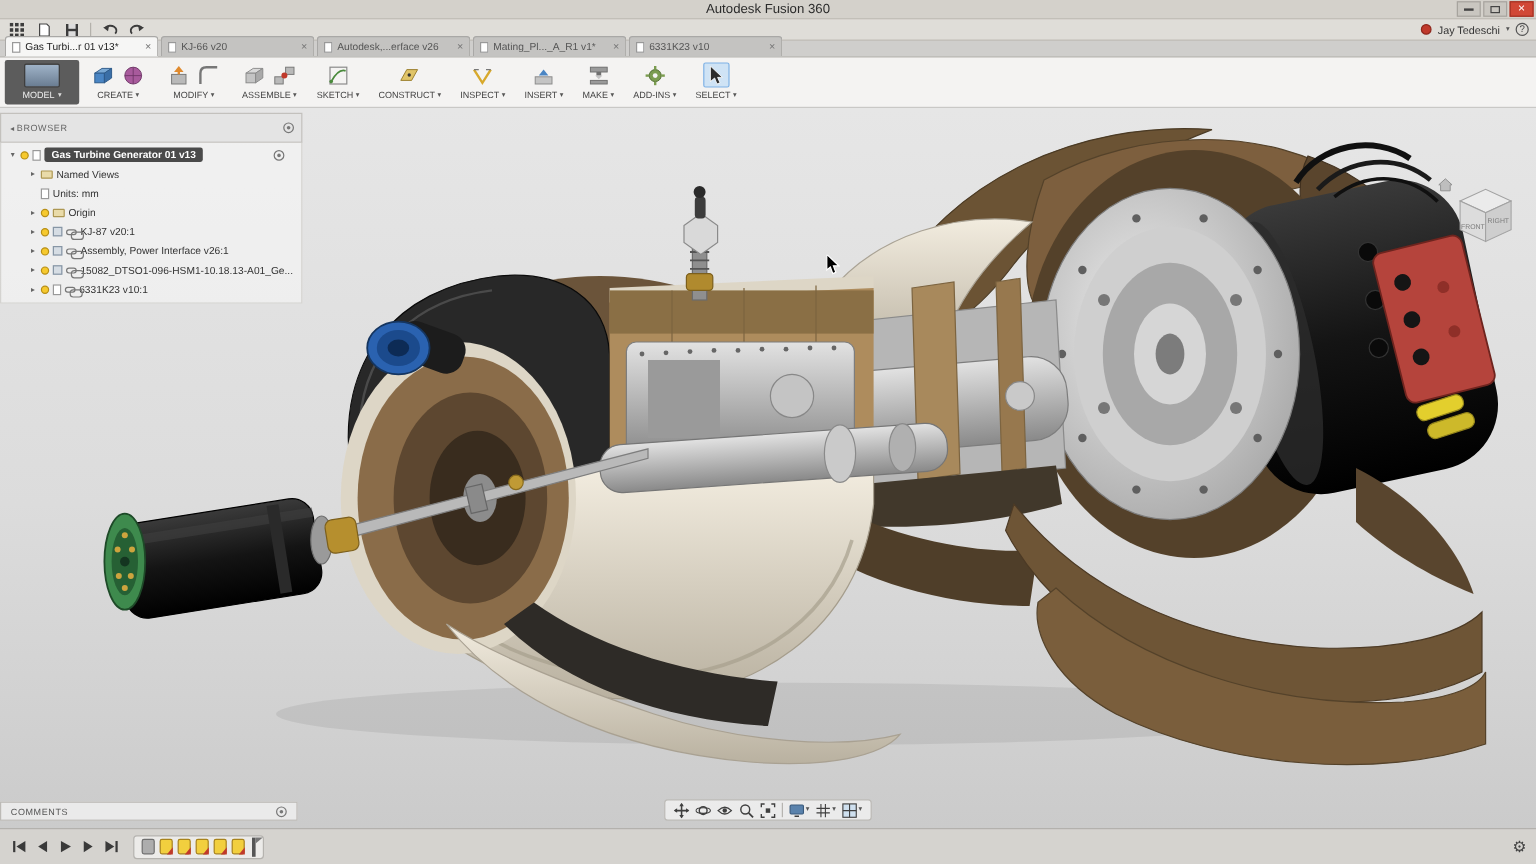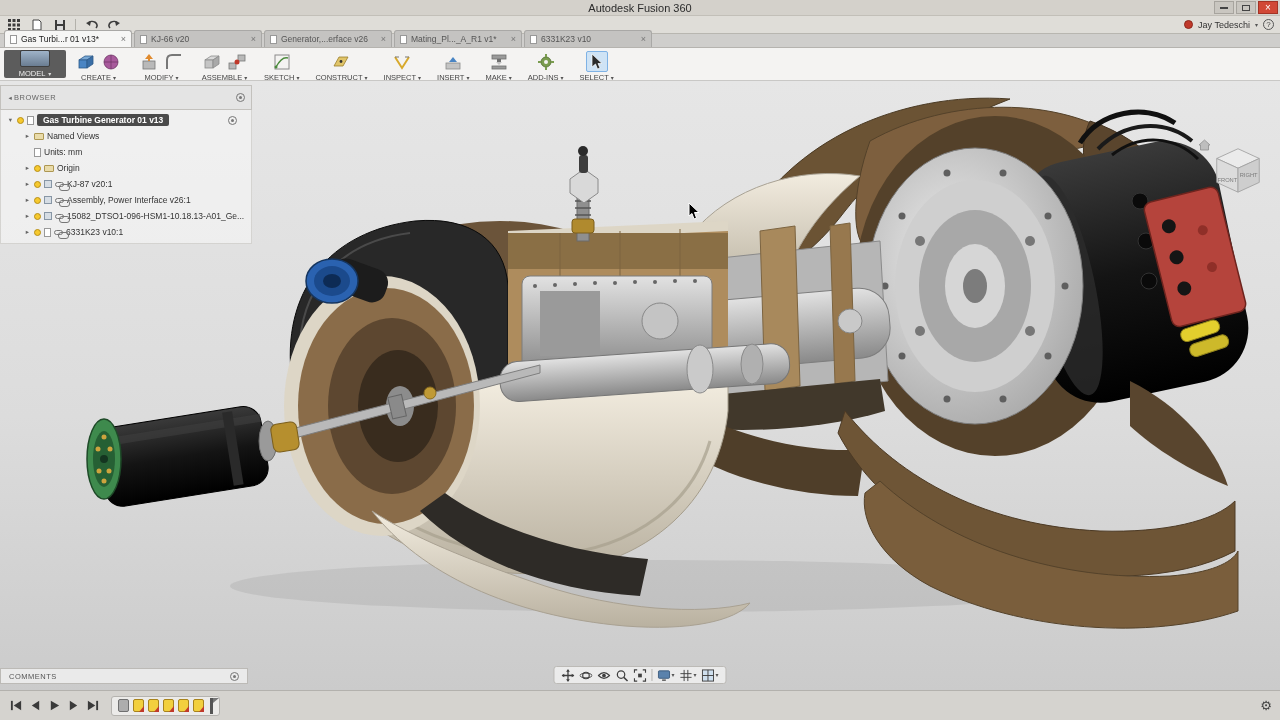--- a/index.html
+++ b/index.html
@@ -28,21 +28,21 @@
 
   
   .tabbar{height:14px;background:#cfcecc;display:flex;align-items:flex-end;padding-left:4px;gap:2px;border-bottom:1px solid #b5b3af}
   .tab{height:17px;min-width:128px;max-width:150px;background:#c4c3c1;border:1px solid #a9a8a6;border-bottom:none;border-radius:3px 3px 0 0;display:flex;align-items:center;padding:0 5px;gap:4px;color:#555}
   .tab.active{background:#f6f6f5;color:#222}
   .tabdoc{width:7px;height:9px;background:#fff;border:1px solid #999;flex:none}
   .tab .lbl{font-size:8.5px;white-space:nowrap;overflow:hidden;flex:1}
   .tabx{font-size:9px;color:#777;line-height:1}
 
   
-  .ribbon{height:33px;background:#f4f3f2;border-bottom:1px solid #c9c8c6;display:flex;align-items:stretch;padding:2px 4px 0 4px;gap:2px}
+  .ribbon{height:42px;background:#f4f3f2;border-bottom:1px solid #c9c8c6;display:flex;align-items:stretch;padding:2px 4px 0 4px;gap:2px}
   .model-tile{width:62px;background:#5c5c5c;border-radius:2px;display:flex;flex-direction:column;align-items:center;justify-content:center;gap:2px;margin-bottom:2px}
   .model-tile .mimg{width:30px;height:20px;background:linear-gradient(#9fb3c8,#6a7d92);border:1px solid #3e3e3e;border-radius:2px}
   .model-tile .mlbl{color:#eee;font-size:7.5px;display:flex;gap:3px;align-items:center}
   .rgroup{display:flex;flex-direction:column;align-items:center;justify-content:flex-start;padding:1px 7px 0 7px}
   .ricons{display:flex;gap:3px;height:23px;align-items:center}
   .ricon{width:22px;height:21px;display:flex;align-items:center;justify-content:center;border-radius:2px}
   .ricon.sel{background:#cfe3f5;border:1px solid #7fb2e5}
   .rlabel{font-size:7.5px;color:#444;margin-top:1px;display:flex;gap:2px;align-items:center;white-space:nowrap}
 
   
@@ -170,21 +170,21 @@
       <span class="lbl">Gas Turbi...r 01 v13*</span>
       <span class="tabx">×</span>
     </div>
     <div class="tab">
       <span class="tabdoc"></span>
       <span class="lbl">KJ-66 v20</span>
       <span class="tabx">×</span>
     </div>
     <div class="tab">
       <span class="tabdoc"></span>
-      <span class="lbl">Generator,...erface v26</span>
+      <span class="lbl">Autodesk,...erface v26</span>
       <span class="tabx">×</span>
     </div>
     <div class="tab">
       <span class="tabdoc"></span>
       <span class="lbl">Mating_Pl..._A_R1 v1*</span>
       <span class="tabx">×</span>
     </div>
     <div class="tab">
       <span class="tabdoc"></span>
       <span class="lbl">6331K23 v10</span>

